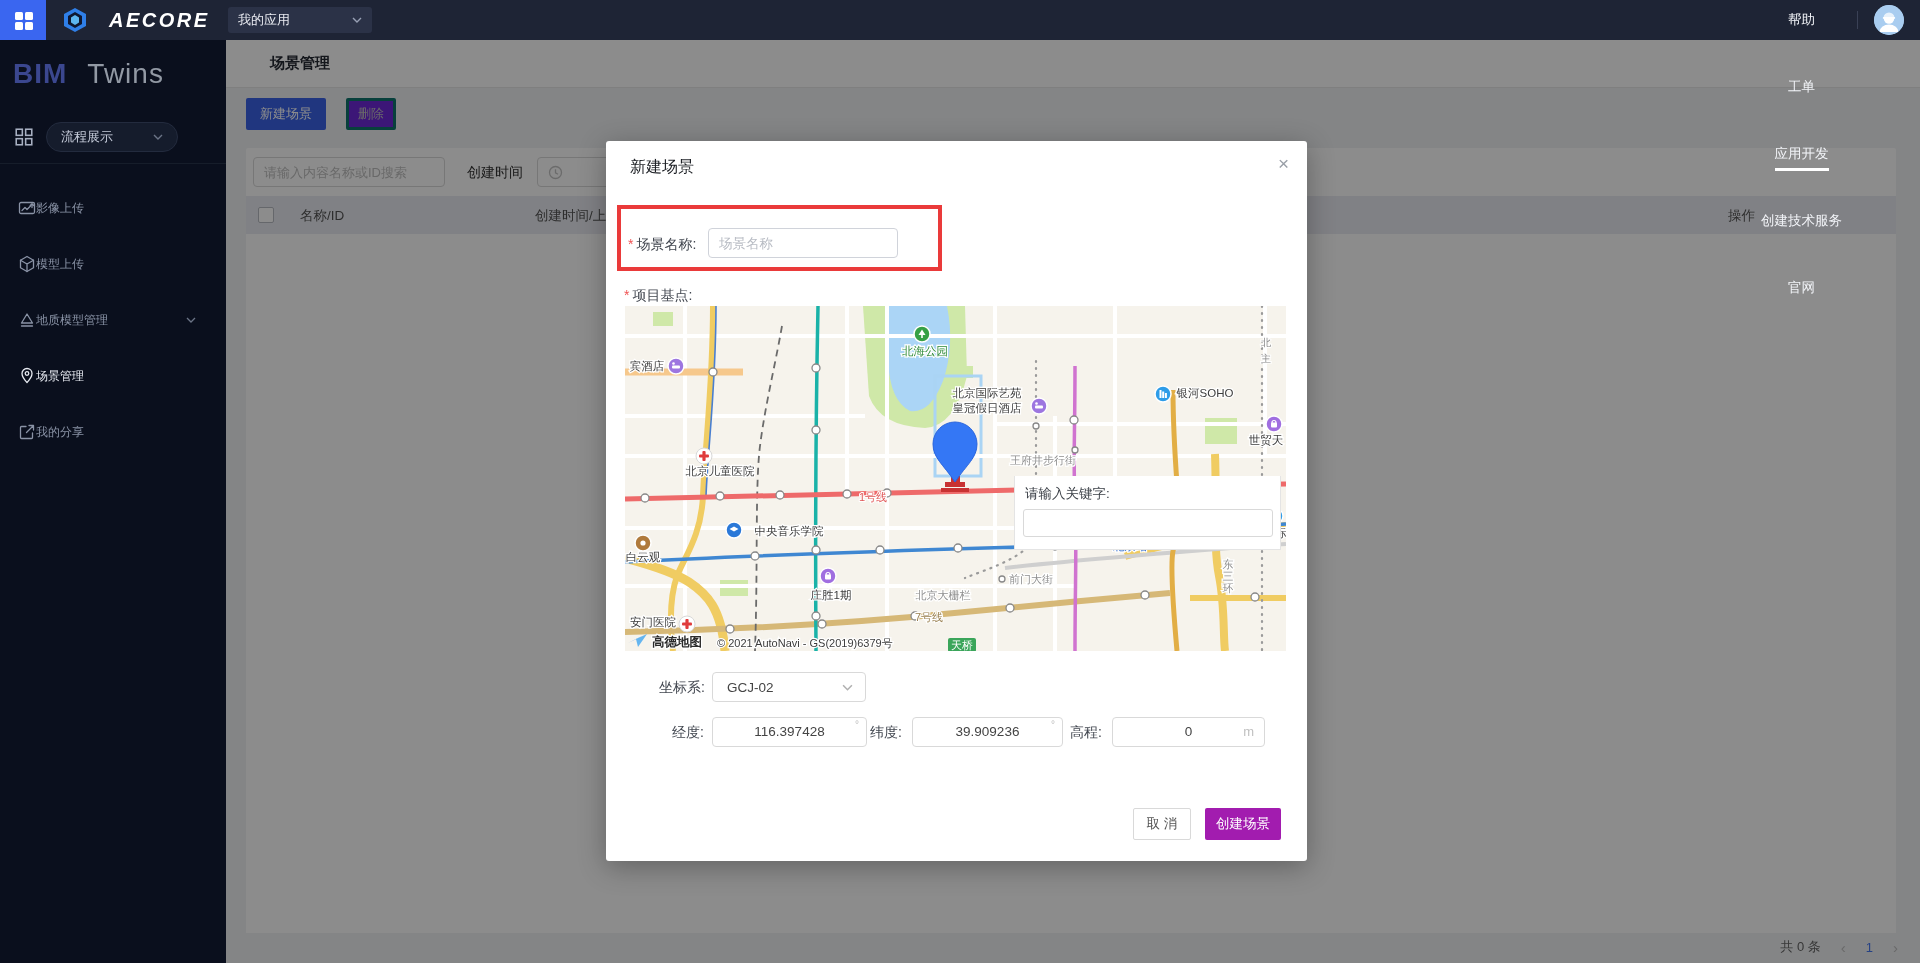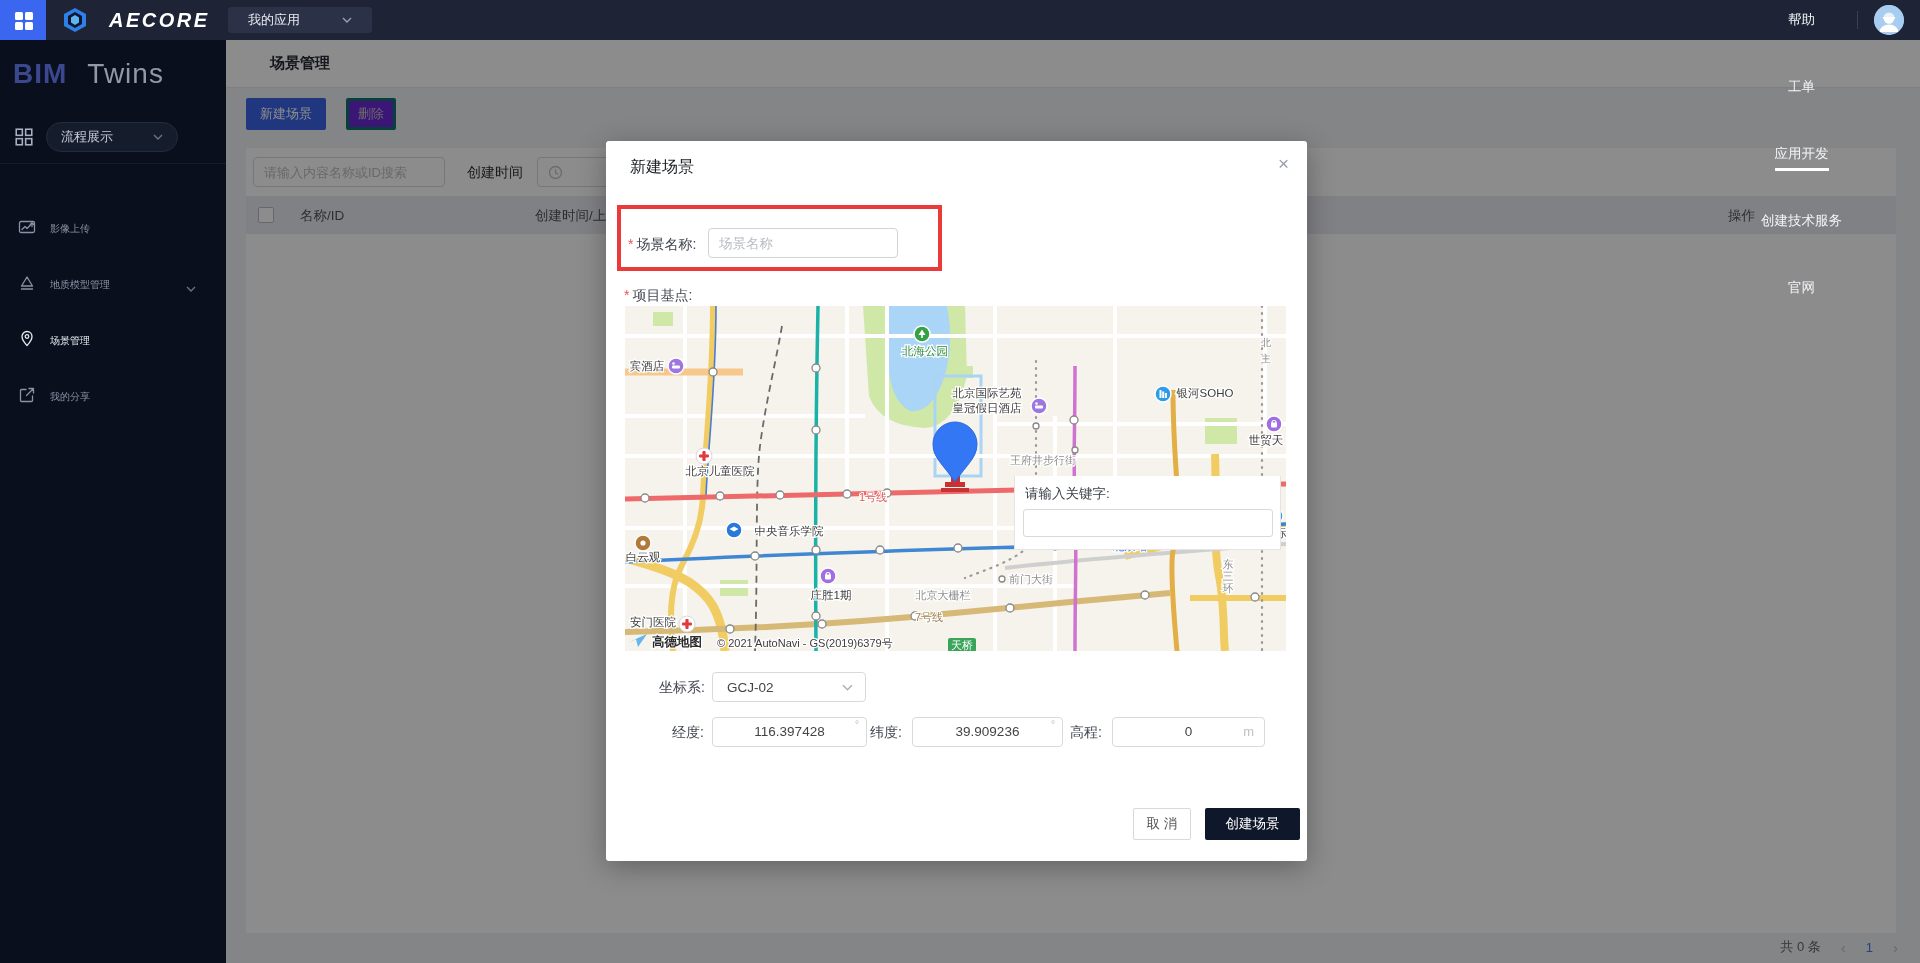--- a/index.html
+++ b/index.html
@@ -6,40 +6,40 @@
   html,body { width:1920px; height:963px; overflow:hidden; }
   body { font-family:"Liberation Sans","DejaVu Sans",sans-serif; background:#f0f2f5; }
   .app { position:relative; width:1920px; height:963px; }
 
   
   .topbar { position:absolute; left:0; top:0; width:1920px; height:40px; background:#1e2435; z-index:8; }
   .apps-tile { position:absolute; left:0; top:0; width:46px; height:40px; background:#3a66f0; cursor:pointer; }
   .apps-tile .g { position:absolute; width:8px; height:8px; background:#fff; border-radius:1.5px; }
   .brand { position:absolute; left:62px; top:0; height:40px; display:flex; align-items:center; gap:9px; }
   .brand-text { color:#fff; font-size:20px; font-weight:800; letter-spacing:2.5px; font-style:italic;margin-left:12px; }
-  .app-select { position:absolute; left:228px; top:7px; width:144px; height:26px; background:#2b3247; border-radius:3px; color:#e8eaf0; font-size:13px; display:flex; align-items:center; padding:0 20px; cursor:pointer; }
+  .app-select { position:absolute; left:228px; top:7px; width:144px; height:26px; background:#2b3247; border-radius:3px; color:#e8eaf0; font-size:13px; display:flex; align-items:center; padding:0 10px; cursor:pointer; }
   .app-select span { flex:1; }
   .topnav { position:absolute; right:78px; top:0; height:40px; display:flex; align-items:center; gap:27px;flex-direction:column; }
   .nav-item { position:relative; color:#f2f4f8; font-size:13.5px; height:40px; line-height:40px; cursor:pointer; white-space:nowrap; }
   .nav-item.active::after { content:""; position:absolute; left:0; right:0; bottom:3px; height:3px; background:#fff; }
   .top-divider { position:absolute; right:62px; top:11px; width:1px; height:18px; background:#3a4156; }
   .avatar { position:absolute; right:16px; top:5px; width:30px; height:30px; border-radius:50%; background:#a9cdf0; overflow:hidden; cursor:pointer; }
 
   
   .sidebar { position:absolute; left:0; top:40px; width:226px; height:923px; background:#0a0f1d; z-index:8; }
   .side-logo { position:absolute; left:13px; top:18px; font-size:28px; letter-spacing:1px; }
   .side-logo .bim { color:#3b478f; font-weight:800; }
   .side-logo .twins { color:#9299a4; font-weight:400;margin-left:20px; }
   .proc-row { position:absolute; left:14px; top:82px; display:flex; align-items:center; gap:12px; }
   .grid-ic { color:#a8b0c2; }
   .proc-pill { width:132px; height:30px; border-radius:15px; background:#151c2c; border:1px solid #232b3e; color:#c6ccda; font-size:13px; display:flex; align-items:center; padding:0 14px; cursor:pointer; }
   .proc-pill span { flex:1; }
   .side-divider { position:absolute; left:0; top:123px; width:226px; height:1px; background:#161d2a; }
   .side-menu { position:absolute; left:0; top:140px; width:226px; }
-  .side-item { position:relative; height:56px; display:flex; align-items:flex-end; padding-left:18px; gap:14px; color:#8a93a6; font-size:10px; cursor:pointer; }
+  .side-item { position:relative; height:56px; display:flex; align-items:center; padding-left:18px; color:#8a93a6; font-size:12px; cursor:pointer; }
   .side-item.active { color:#e8ebf2; }
   .side-item .chev { position:absolute; right:30px; color:#6b7486; }
 
   
   .content { position:absolute; left:226px; top:40px; width:1694px; height:923px; background:#f0f2f5; }
   .page-header { position:absolute; left:0; top:0; width:100%; height:48px; background:#fff; border-bottom:1px solid #e8e8e8; }
   .page-title { position:absolute; left:44px; top:14px; font-size:15px; font-weight:600; color:#262a33; }
   .btn-row { position:absolute; left:20px; top:58px; display:flex; gap:20px; }
   .btn-primary { width:80px; height:32px; background:#3b63e8; color:#fff; border:none; border-radius:2px; font-size:13px; cursor:pointer; font-family:inherit; }
   .btn-disabled { width:50px; height:32px; background:#6d28d9; color:#c0c0c0; border:3px solid #0f766e; border-radius:2px; font-size:13px; font-family:inherit; }
@@ -78,21 +78,21 @@
   .cs-select { position:absolute; left:106px; top:531px; width:154px; height:30px; border:1px solid #d9d9d9; border-radius:4px; display:flex; align-items:center; padding:0 12px 0 14px; font-size:13.5px; color:#444; cursor:pointer; }
   .cs-select span { flex:1; }
   .coord-label { position:absolute; top:583px; font-size:14px; color:#424750; text-align:right; }
   .lng-label { left:40px; width:58px; } .lat-label { left:240px; width:56px; } .elev-label { left:440px; width:56px; }
   .coord-input { position:absolute; top:576px; height:30px; border:1px solid #d9d9d9; border-radius:4px; }
   .lng-input { left:106px; width:155px; } .lat-input { left:306px; width:151px; } .elev-input { left:506px; width:153px; }
   .coord-val { position:absolute; left:0; right:0; top:6px; text-align:center; font-size:13.5px; color:#444; }
   .coord-unit { position:absolute; right:7px; top:1px; font-size:10px; color:#c0c0c0; }
   .unit-m { top:6px; font-size:13px; right:10px; }
   .btn-cancel { position:absolute; left:527px; top:667px; width:58px; height:32px; background:#fff; border:1px solid #d9d9d9; border-radius:2px; font-size:13.5px; color:#555; font-family:inherit; cursor:pointer; }
-  .btn-create { position:absolute; left:599px; top:667px; width:95px; height:32px; background:#0f172a; border:none; border-radius:2px; font-size:13.5px; color:#fff; font-family:inherit; cursor:pointer; }
+  .btn-create { position:absolute; left:599px; top:667px; width:76px; height:32px; background:#a21caf; border:none; border-radius:2px; font-size:13.5px; color:#fff; font-family:inherit; cursor:pointer; }
 
   
   .poi { font-size:11.5px; fill:#3d3d3d; stroke:#fff; stroke-width:2.5px; paint-order:stroke; font-weight:500; }
   .poi-green { fill:#2e8b3a; } .poi-blue { fill:#2866c8; }
   .street { font-size:11px; fill:#8f8f8f; stroke:#fff; stroke-width:2.5px; paint-order:stroke; }
   .metro-red { font-size:11px; fill:#e05555; stroke:#fff; stroke-width:2px; paint-order:stroke; }
   .metro-brown { font-size:11px; fill:#9a8050; stroke:#fff; stroke-width:2px; paint-order:stroke; }
   .partial { font-size:10px; fill:#888; stroke:#fff; stroke-width:2px; paint-order:stroke; }
   .attr-text { font-size:11px; fill:#3c3c3c; stroke:#fff; stroke-width:2.5px; paint-order:stroke; }
   .logo-text { font-size:12.5px; font-weight:700; fill:#2b2b2b; stroke:#fff; stroke-width:2.5px; paint-order:stroke; }
@@ -165,20 +165,27 @@
     </div>
     <div class="side-divider"></div>
     <nav class="side-menu" id="sidemenu">
         <div class="side-item">
           <svg width="18" height="18" viewBox="0 0 18 18" fill="none" stroke="currentColor" stroke-width="1.3" stroke-linecap="round" stroke-linejoin="round">
             <rect x="1.5" y="3.5" width="15" height="11" rx="1.5"></rect>
             <path d="M4 11.5l3-3 2 2 3.5-3.5"></path>
             <path d="M12.2 6.5l1.8-1.8 1.8 1.8M14 4.7V8.6"></path>
           </svg>
           <span>影像上传</span>
+        </div>
+        <div class="side-item">
+          <svg width="18" height="18" viewBox="0 0 18 18" fill="none" stroke="currentColor" stroke-width="1.3" stroke-linecap="round" stroke-linejoin="round">
+            <path d="M9 1.5l6.5 3.7v7.6L9 16.5l-6.5-3.7V5.2z"></path>
+            <path d="M2.5 5.2L9 9l6.5-3.8M9 9v7.5"></path>
+          </svg>
+          <span>模型上传</span>
         </div>
         <div class="side-item">
           <svg width="18" height="18" viewBox="0 0 18 18" fill="none" stroke="currentColor" stroke-width="1.3" stroke-linecap="round" stroke-linejoin="round">
             <path d="M9 3l5.5 9h-11z"></path>
             <path d="M3.5 15h11"></path>
           </svg>
           <span>地质模型管理</span>
           <svg class="chev" width="10" height="6" viewBox="0 0 10 6">
             <path d="M1,1 5,5 9,1" stroke="currentColor" stroke-width="1.3" fill="none"></path>
           </svg>

